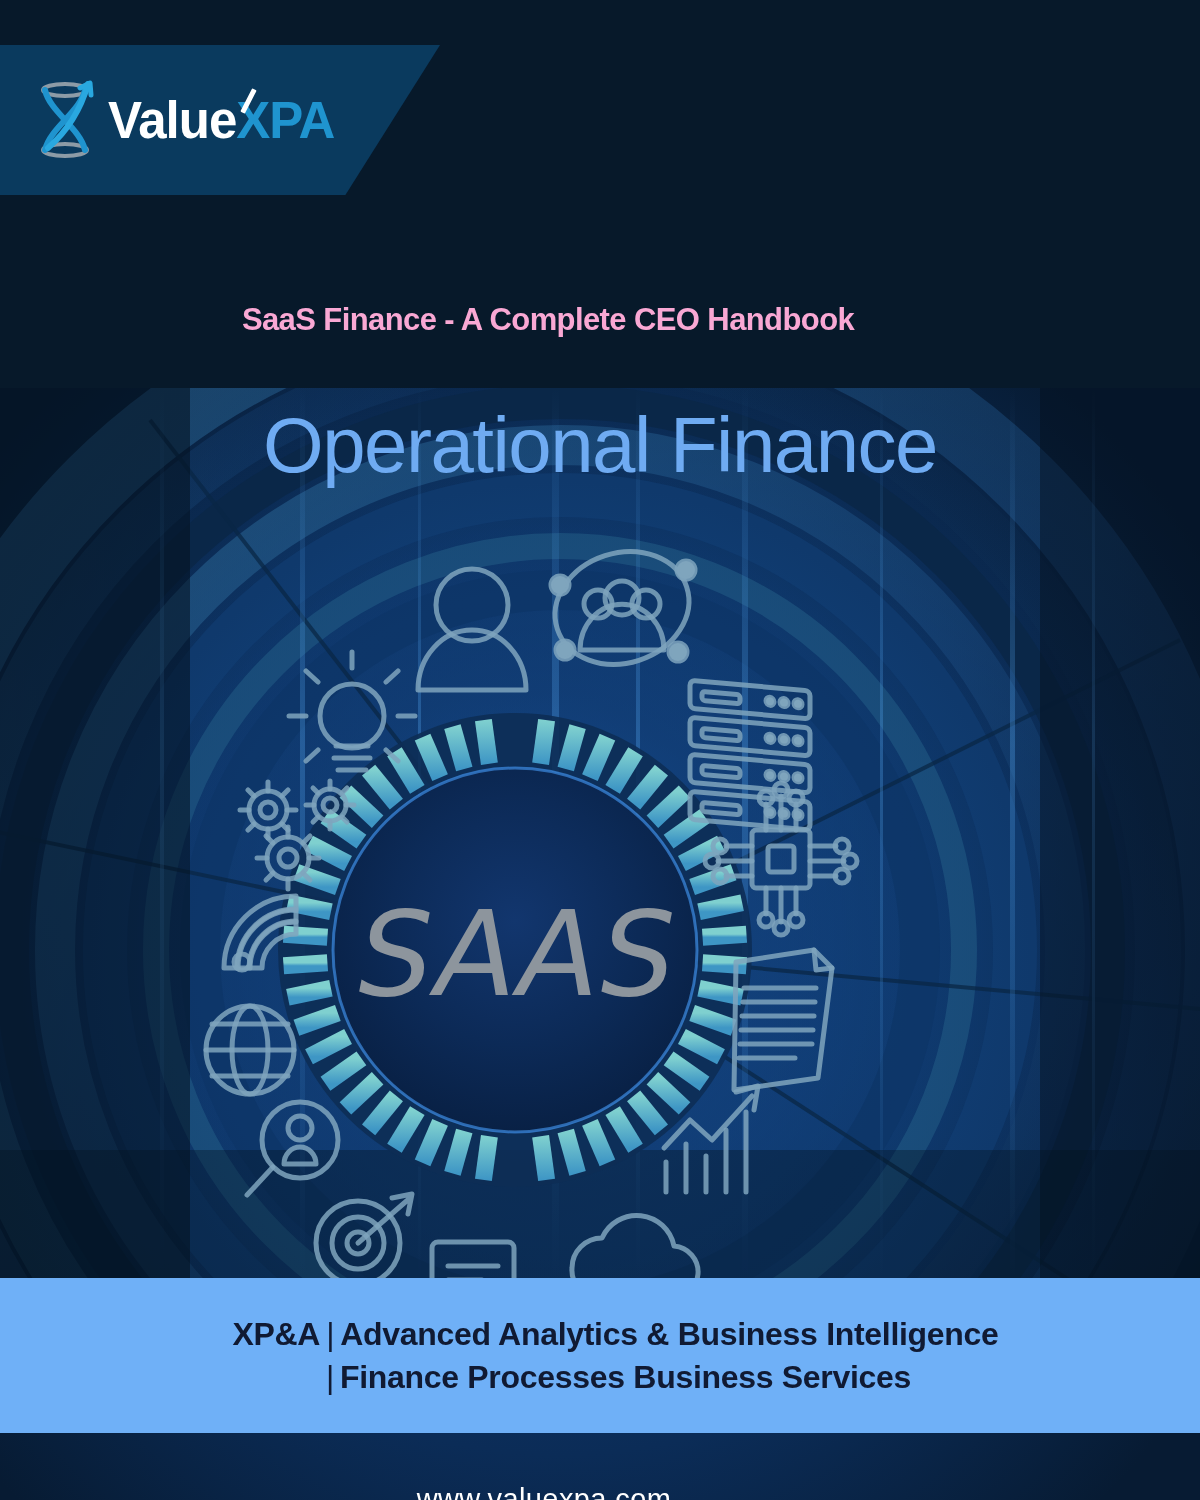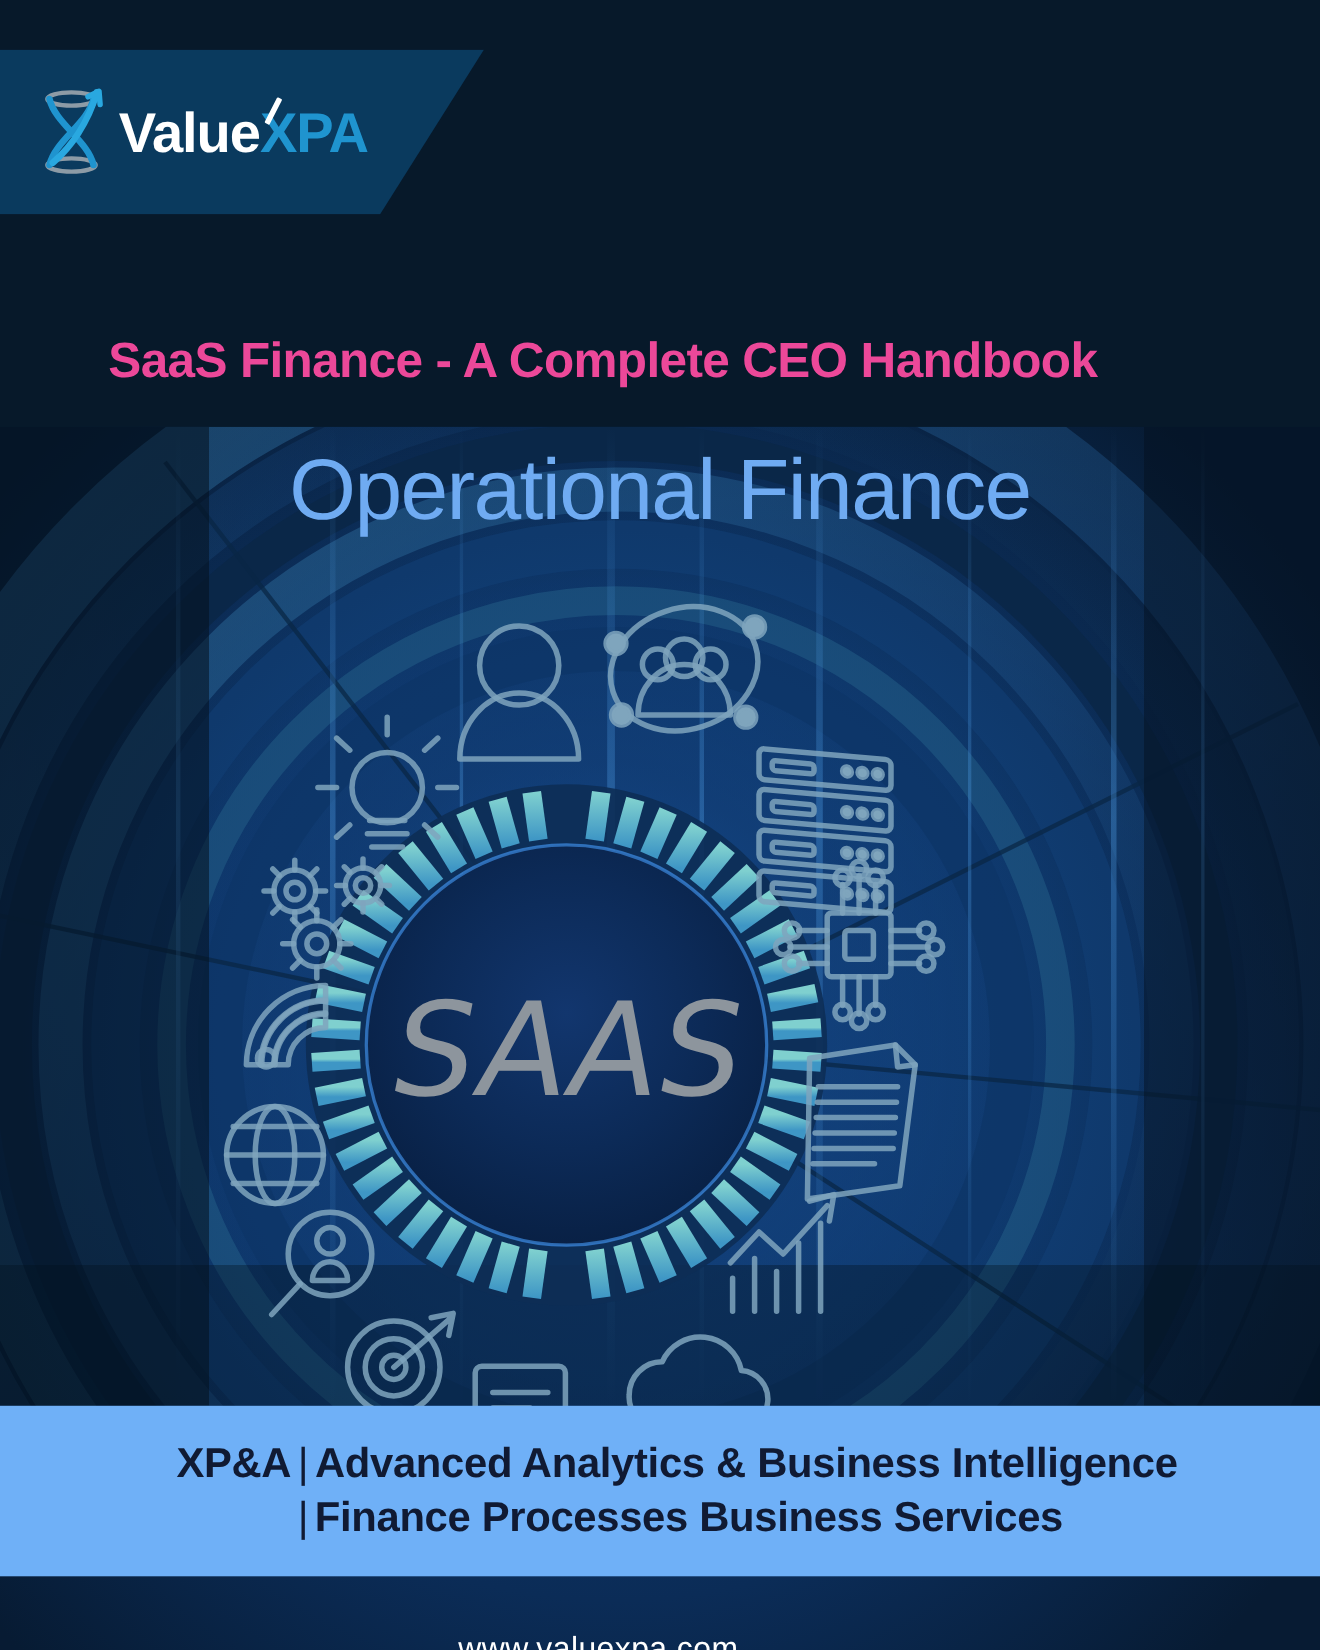--- a/index.html
+++ b/index.html
@@ -47,22 +47,22 @@
   }
   .logo-x::after {
     content:""; position:absolute; left:10px; top:-7px;
     width:5px; height:26px; background:#ffffff;
     transform:rotate(27deg); border-radius:1px;
   }
 
   .eyebrow {
     position:absolute; left:0; top:302px; width:1096px;
     text-align:center;
-    font-size:45px; font-weight:bold; letter-spacing:-0.6px;
-    color:#ec4899;
+    font-size:31px; font-weight:bold; letter-spacing:-0.6px;
+    color:#f9a8d4;
     z-index:32;
     white-space:nowrap;
   }
 
   
   .art {
     position:absolute; left:0; top:0; width:1200px; height:1500px;
     z-index:5;
     background:
       radial-gradient(ellipse 520px 560px at 520px 940px, #103a74 0%, #0d2f5f 45%, rgba(10,32,62,0) 78%),
@@ -82,21 +82,21 @@
   
   .tagline-banner {
     position:absolute; left:0; top:1278px; width:1200px; height:155px;
     background:#6fb0f7;
     z-index:30;
     display:flex; flex-direction:column;
     align-items:center; justify-content:center;
     gap:6px;
   }
   .tagline-line {
-    font-size:38px; font-weight:bold; color:#101a33;
+    font-size:32px; font-weight:bold; color:#101a33;
     letter-spacing:-0.3px; white-space:nowrap;margin-left:31px;
   }
   .tagline-line .sep { font-weight:normal; color:#101a33; padding:0 6px; }
 
   .footer-url {
     position:absolute; left:0; top:1448px; width:1088px;
     text-align:center;
     font-size:29px; color:#ffffff; font-weight:normal;
     z-index:30; letter-spacing:0.4px;margin-top:35px;
   }

